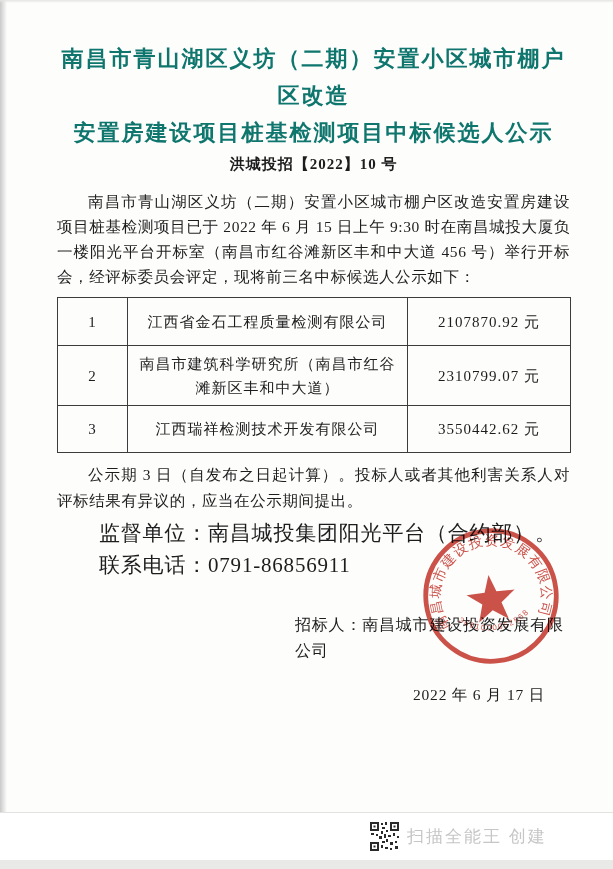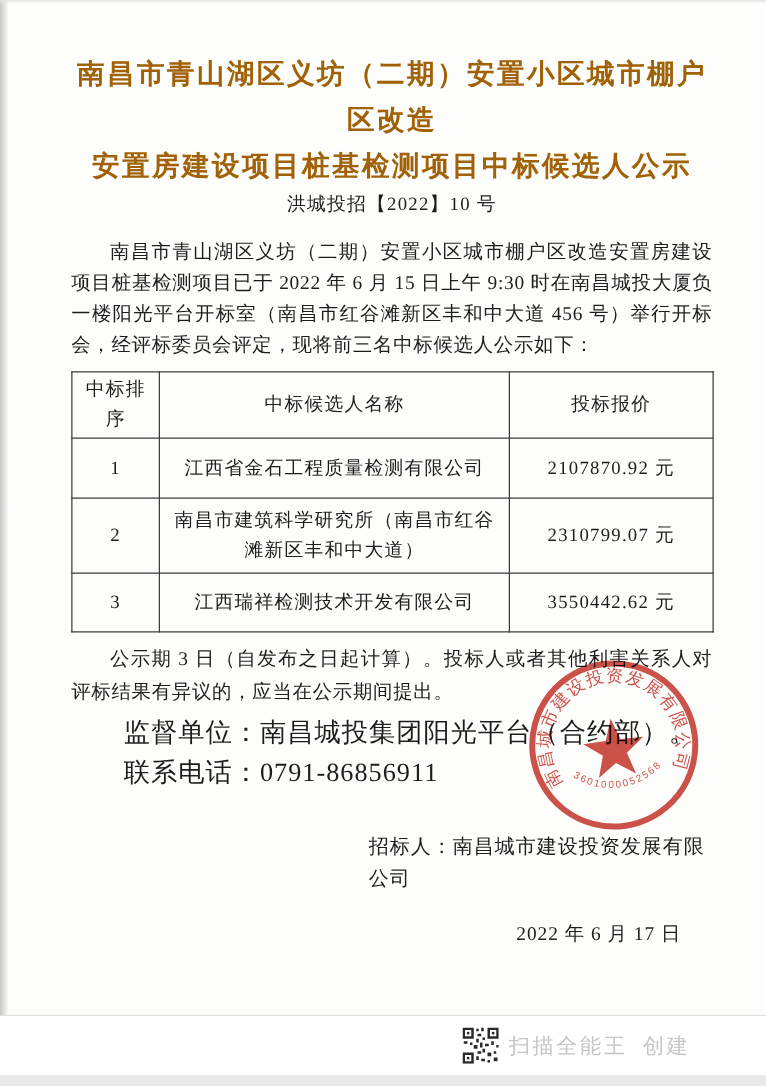--- a/index.html
+++ b/index.html
@@ -25,28 +25,29 @@
     position: absolute;
     left: 57px; top: 40px; width: 513px;
   }
   .title {
     font-family: "Liberation Sans", sans-serif;
     font-weight: bold;
     font-size: 22px;
     line-height: 37px;
     text-align: center;
     letter-spacing: 2px;
-    color: #a16207;
+    color: #0f766e;
   }
   .doc-number {
     font-size: 15px;
     line-height: 22px;
     text-align: center;
     margin-top: 2px;
     letter-spacing: 1px;
+    font-weight: bold;
   }
   .body-par {
     margin-top: 14px;
     font-size: 15.5px;
     line-height: 25px;
     text-align: justify;
     text-indent: 2em;
     letter-spacing: 0.6px;
   }
   table.bid-table {
@@ -117,21 +118,21 @@
     background: #e2e2e0;
   }
   .watermark-bar {
     position: absolute; left: 0; top: 813px; width: 100%; height: 47px;
     background: #ffffff;
     display: flex; align-items: center;
   }
   .qr { margin-left: 370px; width: 29px; height: 29px; }
   .wm-text {
     margin-left: 8px;
-    font-family: Liberation Mono, monospace;
+    font-family: Liberation Sans, sans-serif;
     font-size: 17px;
     letter-spacing: 2px;
     color: #c6c6c6;
   }
   .bottom-strip {
     position: absolute; left: 0; bottom: 0; width: 100%; height: 9px;
     background: #e9e9e8;
   }
 </style>
 </head>
@@ -151,25 +152,20 @@
 
     <div class="body-par">南昌市青山湖区义坊（二期）安置小区城市棚户区改造安置房建设项目桩基检测项目已于 2022 年 6 月 15 日上午 9:30 时在南昌城投大厦负一楼阳光平台开标室（南昌市红谷滩新区丰和中大道 456 号）举行开标会，经评标委员会评定，现将前三名中标候选人公示如下：</div>
 
     <table class="bid-table">
       <colgroup>
           <col class="c-rank">
           <col class="c-name">
           <col class="c-price">
         </colgroup>
       <tbody>
-          <tr class="hdr">
-        <th>中标排序</th>
-        <th>中标候选人名称</th>
-        <th>投标报价</th>
-      </tr>
       <tr class="row-1">
         <td>1</td>
         <td>江西省金石工程质量检测有限公司</td>
         <td>2107870.92 元</td>
       </tr>
       <tr class="row-2">
         <td>2</td>
         <td>南昌市建筑科学研究所（南昌市红谷滩新区丰和中大道）</td>
         <td>2310799.07 元</td>
       </tr>

